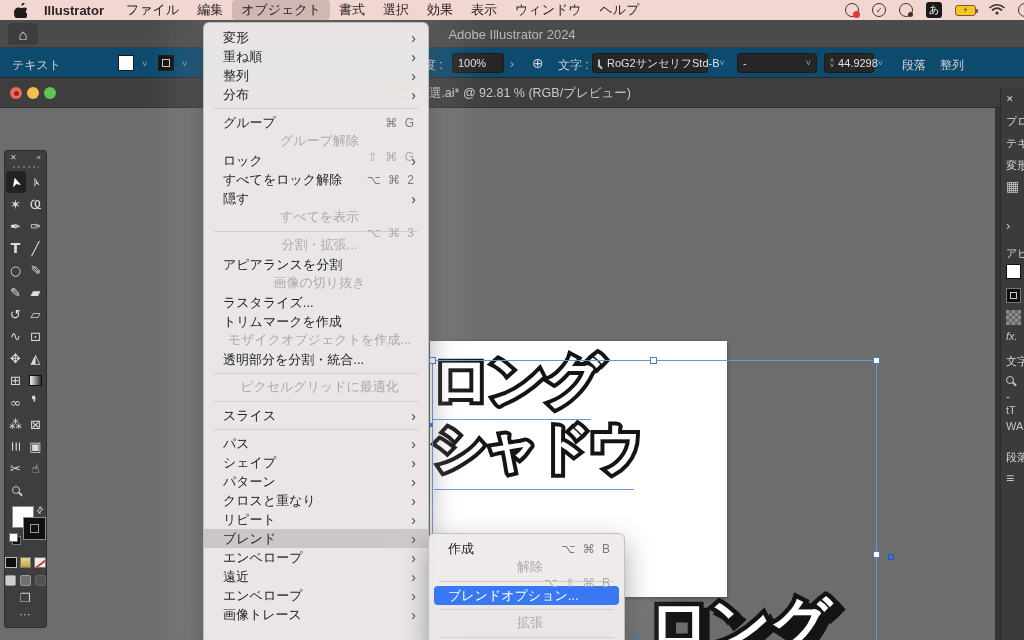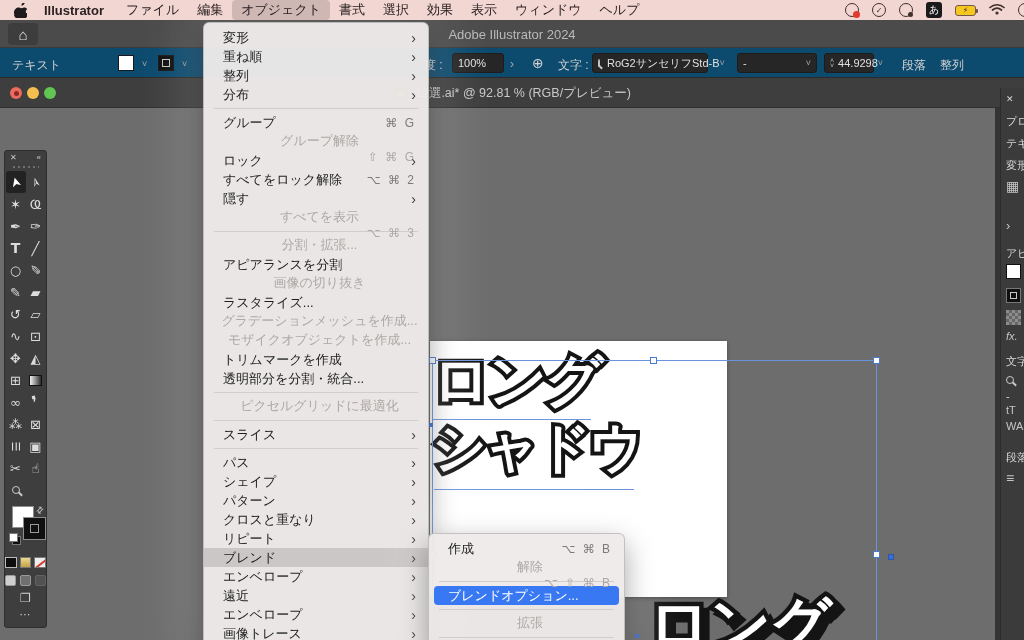--- a/index.html
+++ b/index.html
@@ -448,28 +448,25 @@
     </div>
     <div class="menu-item">
       <span class="mi-label">アピアランスを分割</span>
     </div>
     <div class="menu-item disabled">
       <span class="mi-label">画像の切り抜き</span>
     </div>
     <div class="menu-item">
       <span class="mi-label">ラスタライズ...</span>
     </div>
-    <div class="menu-item disabled">
-      <span class="mi-label">グラデーションメッシュを作成...</span>
+    <div class="menu-item">
+      <span class="mi-label">トリムマークを作成</span>
     </div>
     <div class="menu-item disabled">
       <span class="mi-label">モザイクオブジェクトを作成...</span>
-    </div>
-    <div class="menu-item">
-      <span class="mi-label">トリムマークを作成</span>
     </div>
     <div class="menu-item">
       <span class="mi-label">透明部分を分割・統合...</span>
     </div>
     <div class="menu-sep"></div>
     <div class="menu-item disabled">
       <span class="mi-label">ピクセルグリッドに最適化</span>
     </div>
     <div class="menu-sep"></div>
     <div class="menu-item">

